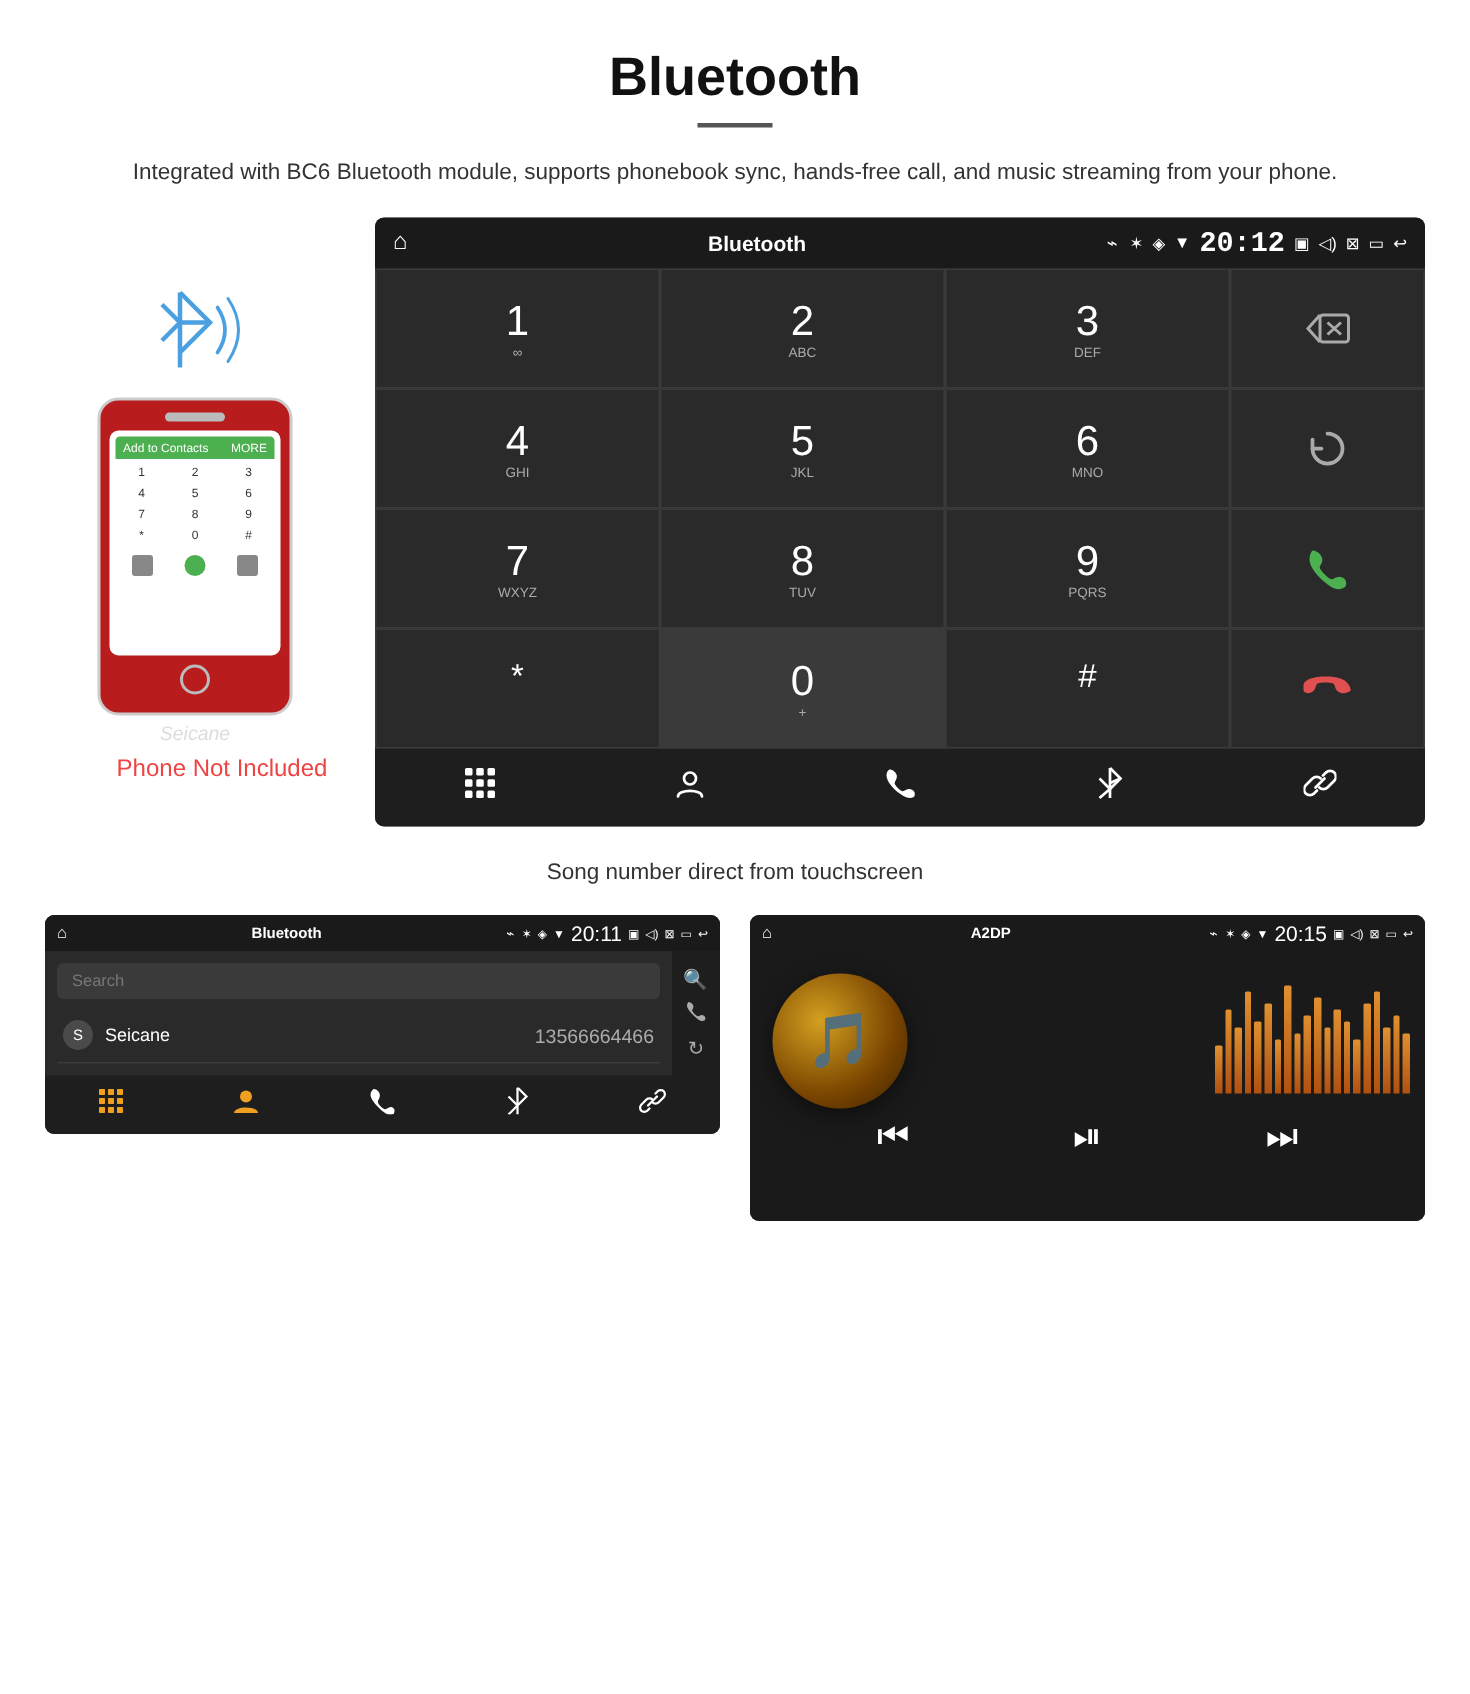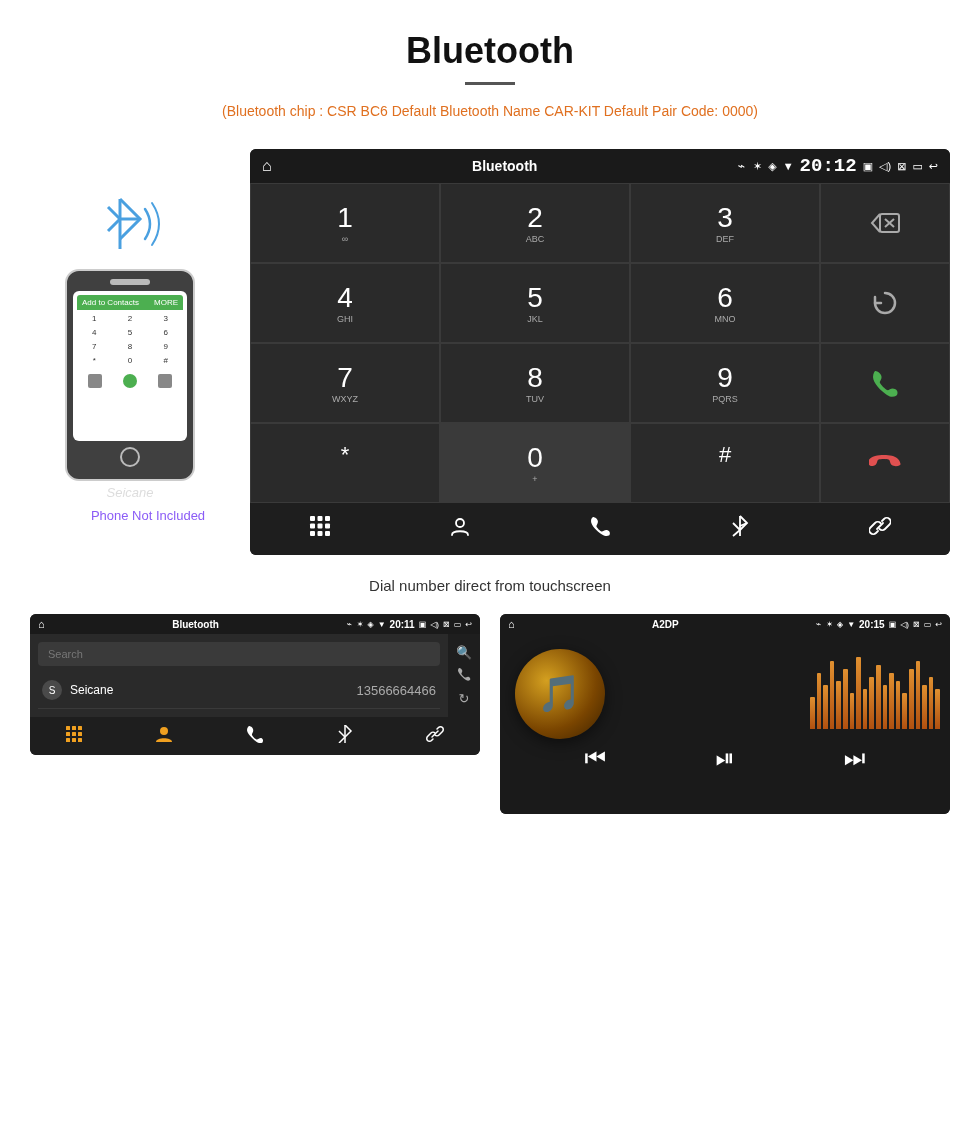--- a/index.html
+++ b/index.html
@@ -53,21 +53,21 @@
       width: 200px;
       flex-shrink: 0;
       display: flex;
       flex-direction: column;
       align-items: center;
       padding-top: 40px;
     }
 
     .phone-device {
       width: 130px;
-      background: #404040;
+      background: #b91c1c;
       border-radius: 14px;
       border: 2px solid #ccc;
       padding: 8px 6px;
       position: relative;
     }
     .phone-speaker {
       width: 40px;
       height: 6px;
       background: #bbb;
       border-radius: 3px;
@@ -107,22 +107,22 @@
       padding: 3px 0;
     }
     .phone-home-btn {
       width: 20px;
       height: 20px;
       border-radius: 50%;
       border: 2px solid #bbb;
       margin: 6px auto 4px;
     }
     .phone-not-included {
-      color: #8b5cf6;
-      font-size: 13px;
+      color: #ef4444;
+      font-size: 16px;
       margin-top: 8px;
       text-align: center;
       margin-left: 36px;
     }
 
     
     .car-screen {
       flex: 1;
       background: #2a2a2a;
       border-radius: 6px;
@@ -251,21 +251,21 @@
       align-items: center;
       background: #1a1a1a;
       padding: 4px 8px;
       color: white;
       font-size: 9px;
       gap: 5px;
     }
     .small-status-home { font-size: 11px; }
     .small-status-title { flex: 1; text-align: center; font-size: 10px; font-weight: bold; }
     .small-status-icons { display: flex; gap: 4px; align-items: center; font-size: 8px; }
-    .small-status-time { font-size: 10px; font-weight: bold; }
+    .small-status-time { font-size: 14px; font-weight: normal; }
     .search-bar {
       background: #3a3a3a;
       border-radius: 4px;
       padding: 6px 10px;
       color: #aaa;
       font-size: 11px;
       margin-bottom: 6px;
       display: flex;
       align-items: center;
       justify-content: space-between;
@@ -320,21 +320,21 @@
       display: block;
       margin: 0 auto 10px;
     }
   </style>
 </head>
 <body>
 
 <div class="page-header">
   <h1 class="page-title">Bluetooth</h1>
   <div class="title-divider"></div>
-  <p class="bluetooth-info">(Bluetooth chip : CSR BC6    Default Bluetooth Name CAR-KIT    Default Pair Code: 0000)</p>
+  <p class="page-description">Integrated with BC6 Bluetooth module, supports phonebook sync, hands-free call, and music streaming from your phone.</p>
 </div>
 
 <div class="main-content">
 
   <div class="phone-side">
 
     <svg class="bt-signal-svg" width="80" height="70" viewBox="0 0 80 70">
 
       <line x1="30" y1="10" x2="30" y2="60" stroke="#4aa0e0" stroke-width="3"></line>
       <polyline points="30,10 50,30 30,50" fill="none" stroke="#4aa0e0" stroke-width="3"></polyline>
@@ -534,21 +534,21 @@
         <svg width="22" height="22" viewBox="0 0 22 22">
           <line x1="8" y1="14" x2="14" y2="8" stroke="white" stroke-width="1.8" stroke-linecap="round"></line>
           <path d="M9,16 L7,18 C5.5,19.5 3,19.5 1.5,18 C0,16.5 0,14 1.5,12.5 L6,8 C7.5,6.5 10,6.5 11.5,8" fill="none" stroke="white" stroke-width="1.8" stroke-linecap="round"></path>
           <path d="M13,6 L15,4 C16.5,2.5 19,2.5 20.5,4 C22,5.5 22,8 20.5,9.5 L16,14 C14.5,15.5 12,15.5 10.5,14" fill="none" stroke="white" stroke-width="1.8" stroke-linecap="round"></path>
         </svg>
       </span>
     </div>
   </div>
 </div>
 
-<div class="screen-caption">Dial number direct from touchscreen</div>
+<div class="screen-caption">Song number direct from touchscreen</div>
 
 <div class="bottom-screens">
 
   <div class="bottom-screen-wrap">
     <div class="bottom-screen">
 
       <div class="small-statusbar">
         <span class="small-status-home">⌂</span>
         <span class="small-status-title">Bluetooth</span>
         <span>⌁</span>

